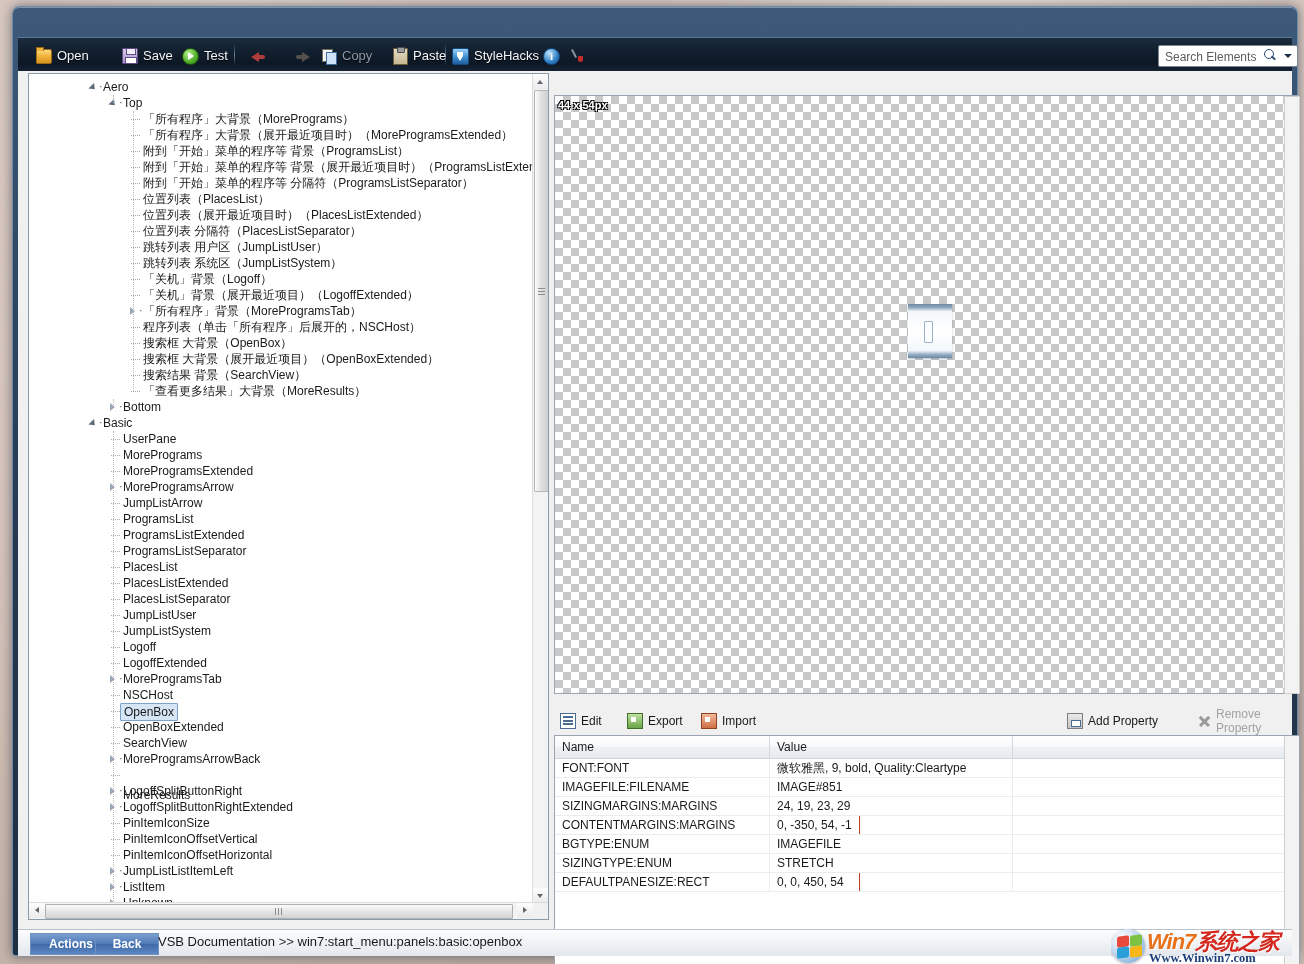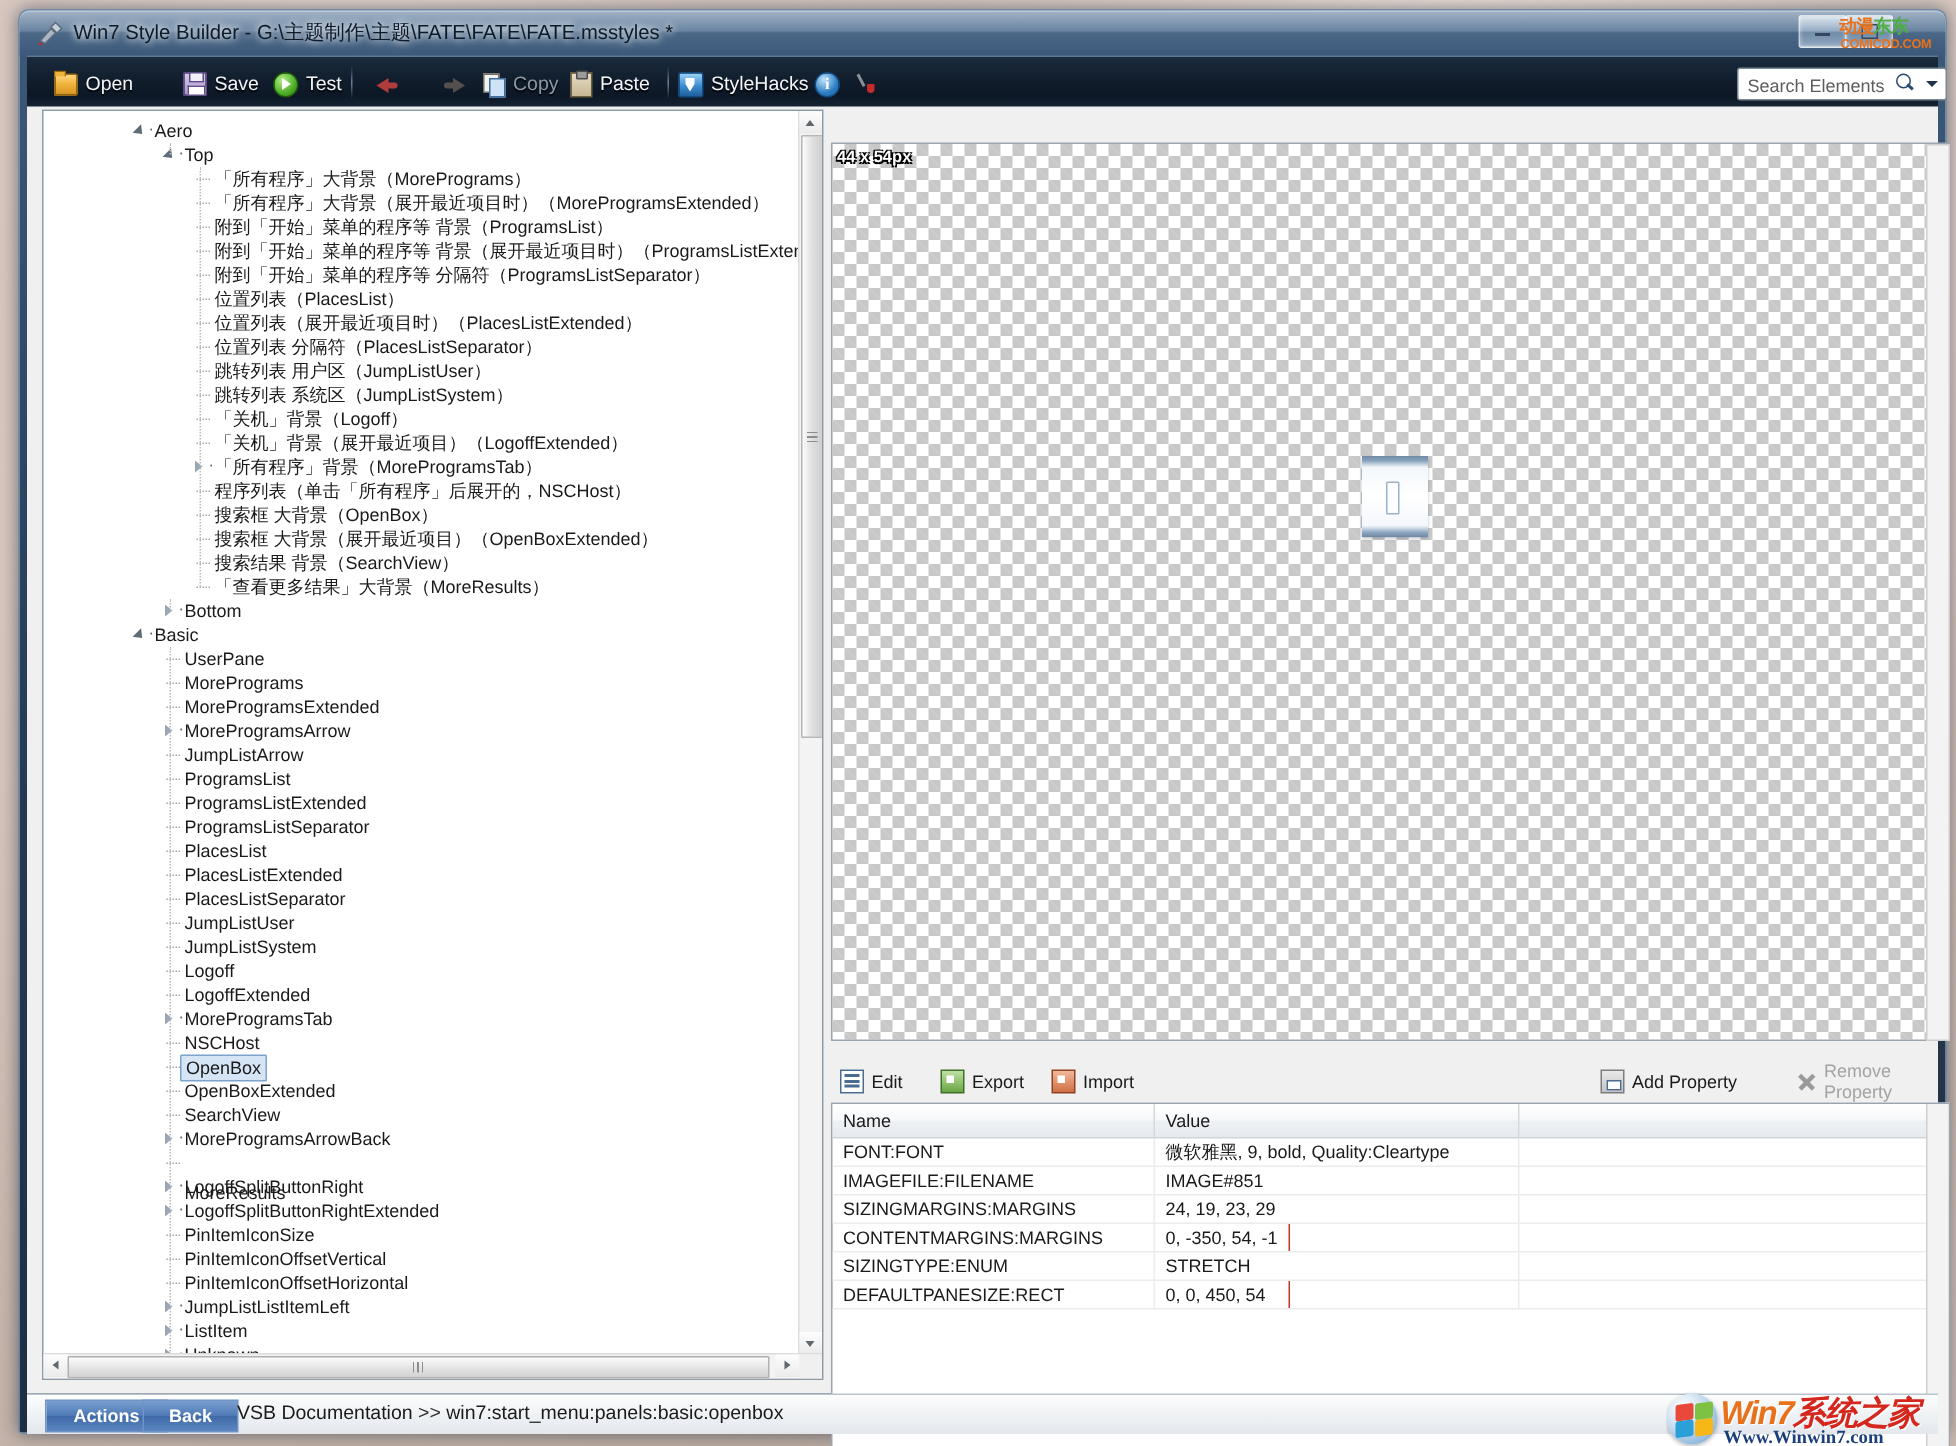--- a/index.html
+++ b/index.html
@@ -253,40 +253,20 @@
     color:#e8721c;text-shadow:1px 1px 0 #fff;white-space:nowrap;}
   #wmtxt1 .cn{color:#d4281f;}
   #wmtxt2{position:absolute;left:38px;top:26px;font-size:12.5px;font-weight:bold;color:#1b3f7a;
     font-family:"Liberation Serif",serif;white-space:nowrap;}
 </style>
 </head>
 <body>
 
 <div id="window">
 
-  <div id="titlebar">
-    <svg id="appicon" viewBox="0 0 17 17">
-      <path d="M2 13 L9 5 L12 8 L5 15 Z" fill="#aab6c4" stroke="#5d6b7a" stroke-width="1"></path>
-      <path d="M9 4 L12 1 L16 5 L13 8 Z" fill="#c8d2dd" stroke="#5d6b7a" stroke-width="1"></path>
-      <path d="M1 14 L4 16 L1 16 Z" fill="#c92626"></path>
-    </svg>
-    <div class="ttl">Win7 Style Builder - G:\主题制作\主题\FATE\FATE\FATE.msstyles *</div>
-
-    <div class="wbtn" id="btn-min">
-        <i></i>
-      </div>
-    <div class="wbtn" id="btn-max">
-        <i></i>
-      </div>
-
-    <div id="wm-top">
-      <div class="l1"><b>动漫</b><b>东东</b></div>
-      <div class="l2">COMICDD.COM</div>
-    </div>
-  </div>
 
   <div id="toolbar">
     <div class="tb-item" style="left:18px;">
       <span class="ic ic-folder"></span>
       <span class="lbl">Open</span>
     </div>
     <div class="tb-item" style="left:104px;">
       <span class="ic ic-save"></span>
       <span class="lbl">Save</span>
     </div>
@@ -298,21 +278,21 @@
     <div class="tb-item" style="left:232px;">
       <span class="ic ic-undo"></span>
     </div>
     <div class="tb-item" style="left:277px;">
       <span class="ic ic-redo"></span>
     </div>
     <div class="tb-item dim" style="left:304px;">
       <span class="ic ic-copy"></span>
       <span class="lbl">Copy</span>
     </div>
-    <div class="tb-item" style="left:362px;">
+    <div class="tb-item" style="left:375px;">
       <span class="ic ic-paste"></span>
       <span class="lbl">Paste</span>
     </div>
     <div class="tb-sep" style="left:427px;"></div>
     <div class="tb-item" style="left:434px;justify-content:space-between;">
       <span class="ic ic-hack"></span>
       <span class="lbl">StyleHacks</span>
     </div>
     <div class="tb-item" style="left:525px;">
       <span class="ic ic-info">i</span>
@@ -542,20 +522,25 @@
               <td class="c0">SIZINGMARGINS:MARGINS</td>
               <td class="c1">24, 19, 23, 29</td>
               <td></td>
             </tr>
             <tr class="hl">
               <td class="c0">CONTENTMARGINS:MARGINS</td>
               <td class="c1">0, -350, 54, -1</td>
               <td></td>
             </tr>
             <tr>
+              <td class="c0">BGTYPE:ENUM</td>
+              <td class="c1">IMAGEFILE</td>
+              <td></td>
+            </tr>
+            <tr>
               <td class="c0">SIZINGTYPE:ENUM</td>
               <td class="c1">STRETCH</td>
               <td></td>
             </tr>
             <tr class="hl">
               <td class="c0">DEFAULTPANESIZE:RECT</td>
               <td class="c1">0, 0, 450, 54</td>
               <td></td>
             </tr>
           </tbody>

